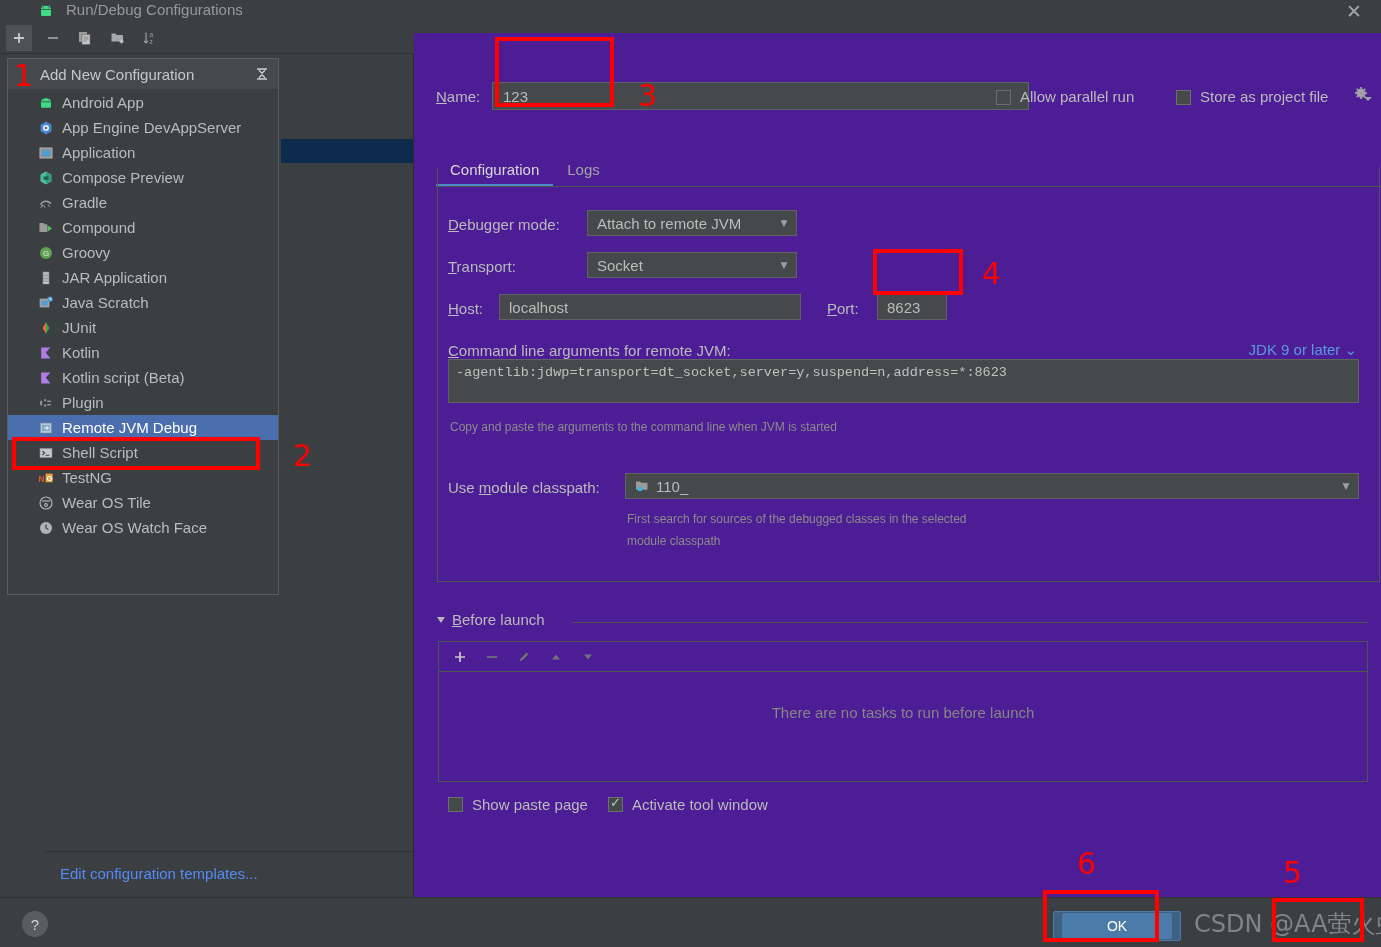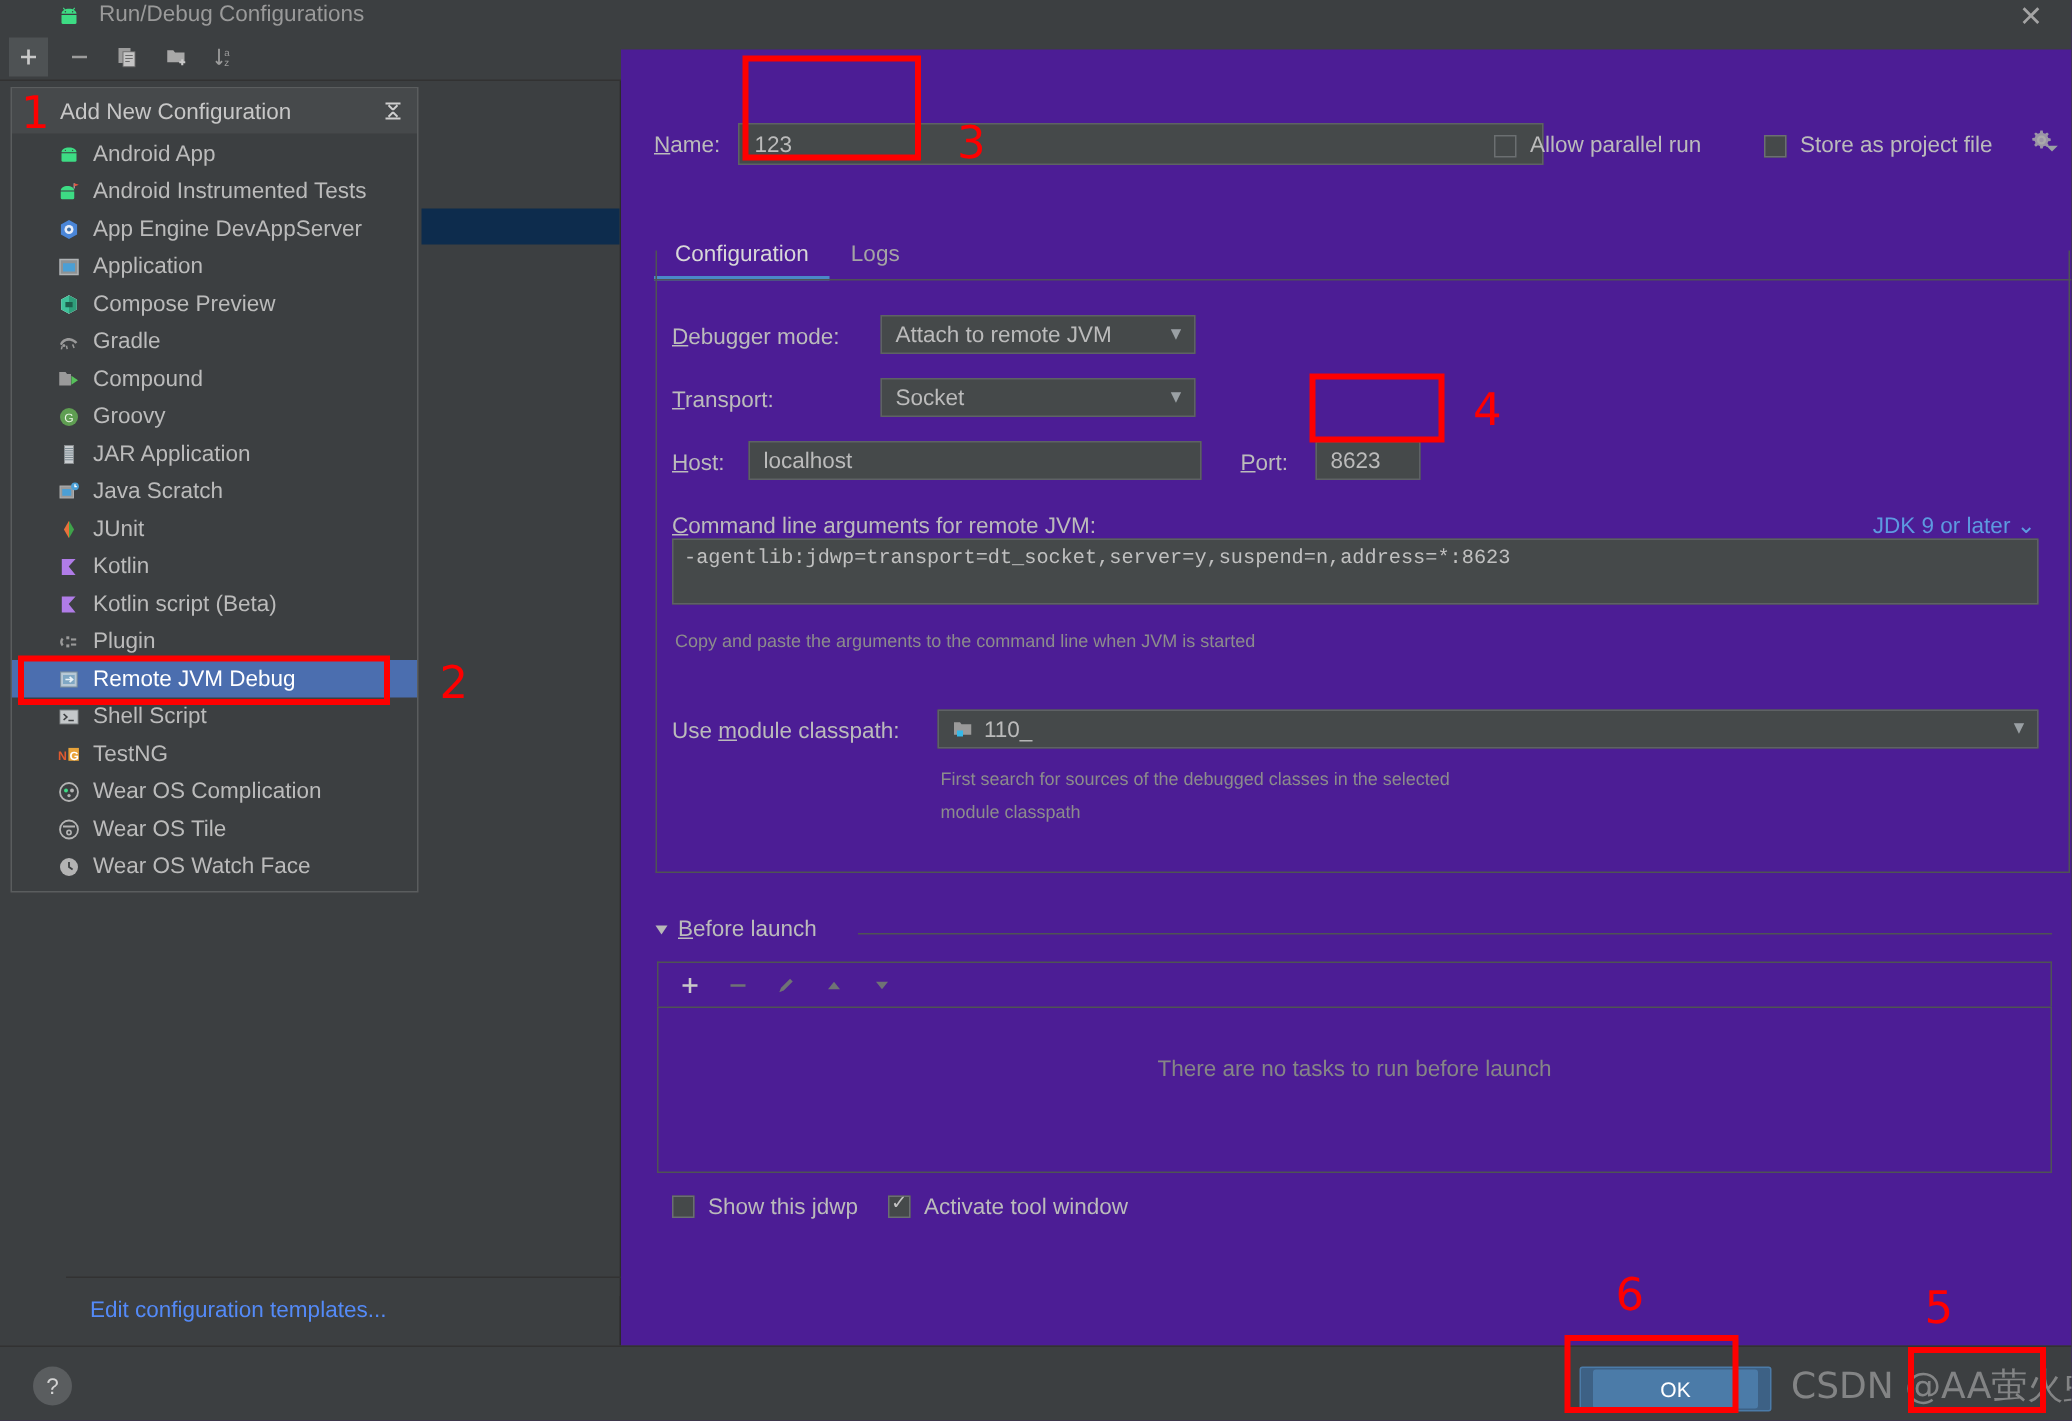--- a/index.html
+++ b/index.html
@@ -321,31 +321,20 @@
               <path d="M3 6.5c0-1.9 2.2-3.2 5-3.2s5 1.3 5 3.2z" fill="#3ddc84"></path>
               <circle cx="5.6" cy="5.2" r=".45" fill="#3c3f41"></circle>
               <circle cx="10.4" cy="5.2" r=".45" fill="#3c3f41"></circle>
             </svg>
           </span>
           <span>Android App</span>
         </div>
         <div class="popup-item">
           <span class="pi-icon">
             <svg width="16" height="16" viewBox="0 0 16 16">
-              <path d="M2.5 7.6h9v4.2a1 1 0 0 1-1 1H3.5a1 1 0 0 1-1-1z" fill="#3ddc84"></path>
-              <path d="M2.5 7c0-1.8 2-3 4.5-3s4.5 1.2 4.5 3z" fill="#3ddc84"></path>
-              <path d="M11.5 2.2v3.4" stroke="#9a9a9a" stroke-width="1"></path>
-              <path d="M11.5 2.2l3 1-3 1.1z" fill="#e8543f"></path>
-            </svg>
-          </span>
-          <span>Android Instrumented Tests</span>
-        </div>
-        <div class="popup-item">
-          <span class="pi-icon">
-            <svg width="16" height="16" viewBox="0 0 16 16">
               <path d="M8 1.6l5.4 3.1v6.6L8 14.4 2.6 11.3V4.7z" fill="#4a86d8"></path>
               <circle cx="8" cy="8" r="3" fill="#e8eef8"></circle>
               <circle cx="8" cy="8" r="1.3" fill="#3f6fa8"></circle>
             </svg>
           </span>
           <span>App Engine DevAppServer</span>
         </div>
         <div class="popup-item">
           <span class="pi-icon">
             <svg width="16" height="16" viewBox="0 0 16 16">
@@ -472,31 +461,20 @@
         </div>
         <div class="popup-item">
           <span class="pi-icon">
             <svg width="16" height="16" viewBox="0 0 16 16">
               <text x="0.6" y="11.6" font-size="8.2" fill="#e05a2f" font-family="Liberation Sans" font-weight="bold">N</text>
               <rect x="7.6" y="3.6" width="7" height="8.6" fill="#e8a33a"></rect>
               <text x="8.4" y="11.4" font-size="8" fill="#fff" font-family="Liberation Sans" font-weight="bold">G</text>
             </svg>
           </span>
           <span>TestNG</span>
-        </div>
-        <div class="popup-item">
-          <span class="pi-icon">
-            <svg width="16" height="16" viewBox="0 0 16 16">
-              <circle cx="8" cy="8" r="6" fill="none" stroke="#b3b3b3" stroke-width="1.2"></circle>
-              <circle cx="6" cy="7" r="1.3" fill="#3ddc84"></circle>
-              <circle cx="10" cy="7" r="1.3" fill="#b3b3b3"></circle>
-              <circle cx="8" cy="10.4" r="1.1" fill="#b3b3b3"></circle>
-            </svg>
-          </span>
-          <span>Wear OS Complication</span>
         </div>
         <div class="popup-item">
           <span class="pi-icon">
             <svg width="16" height="16" viewBox="0 0 16 16">
               <circle cx="8" cy="8" r="6" fill="none" stroke="#b3b3b3" stroke-width="1.2"></circle>
               <path d="M4 6h8" stroke="#b3b3b3" stroke-width="1.2"></path>
               <circle cx="8" cy="10" r="1.4" fill="none" stroke="#b3b3b3" stroke-width="1.1"></circle>
             </svg>
           </span>
           <span>Wear OS Tile</span>
@@ -614,21 +592,21 @@
             <path d="M7 9.5l-4-5h8z" fill="#6f7375"></path>
           </svg>
       </div>
     </div>
     <div class="bl-body" style="left:24px; top:638px; width:930px;">
       <div class="bl-empty">There are no tasks to run before launch</div>
     </div>
 
     <div class="bottom-cbs" style="left:34px; top:763px;">
       <span class="cbox"></span>
-      <span class="cb-label" style="margin-left:1px">Show this jdwp</span>
+      <span class="cb-label" style="margin-left:1px">Show paste page</span>
       <span class="cbox checked" style="margin-left:12px"></span>
       <span class="cb-label" style="margin-left:1px">Activate tool window</span>
     </div>
   </div>
 
   <div class="bottom-bar"></div>
   <div class="help-btn" style="top:911px;">?</div>
   <div class="btn btn-ok">
     <span class="inner">OK</span>
   </div>

